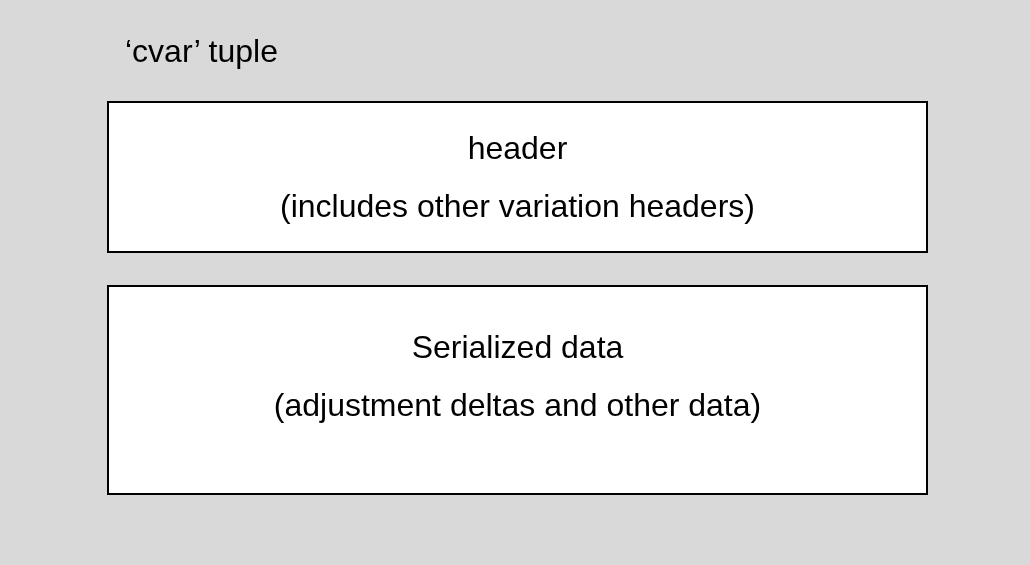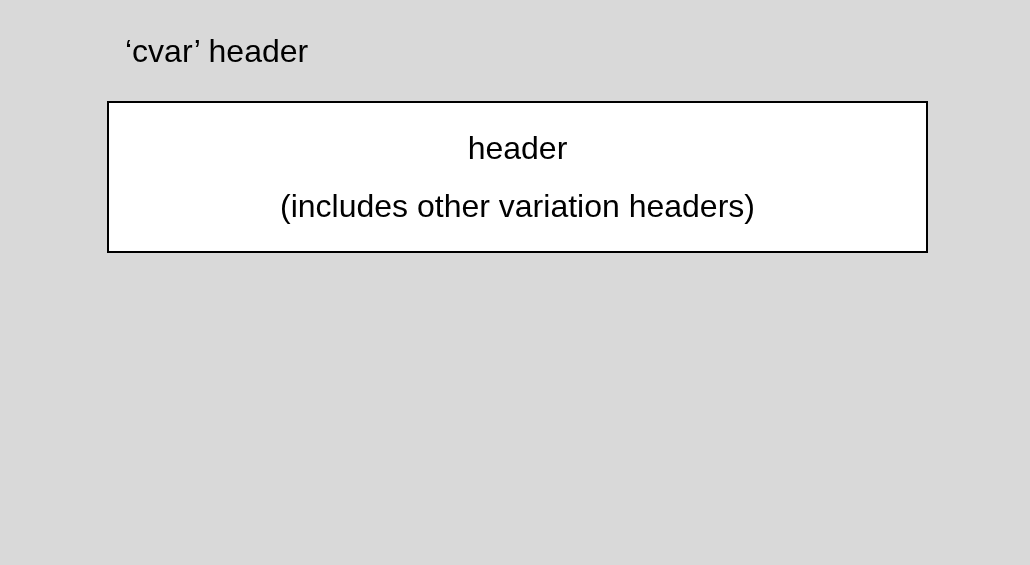--- a/index.html
+++ b/index.html
@@ -49,21 +49,25 @@
   }
   .box-line {
     white-space: nowrap;
   }
 </style>
 </head>
 <body>
 
 <div class="canvas">
 
-  <div class="diagram-title">‘cvar’ header</div>
+  <div class="diagram-title">‘cvar’ tuple</div>
 
   <div class="box box-header">
     <div class="box-line">header</div>
     <div class="box-line">(includes other variation headers)</div>
   </div>
 
+  <div class="box box-serialized">
+    <div class="box-line">Serialized data</div>
+    <div class="box-line">(adjustment deltas and other data)</div>
+  </div>
 
 </div>
 
 </body></html>

